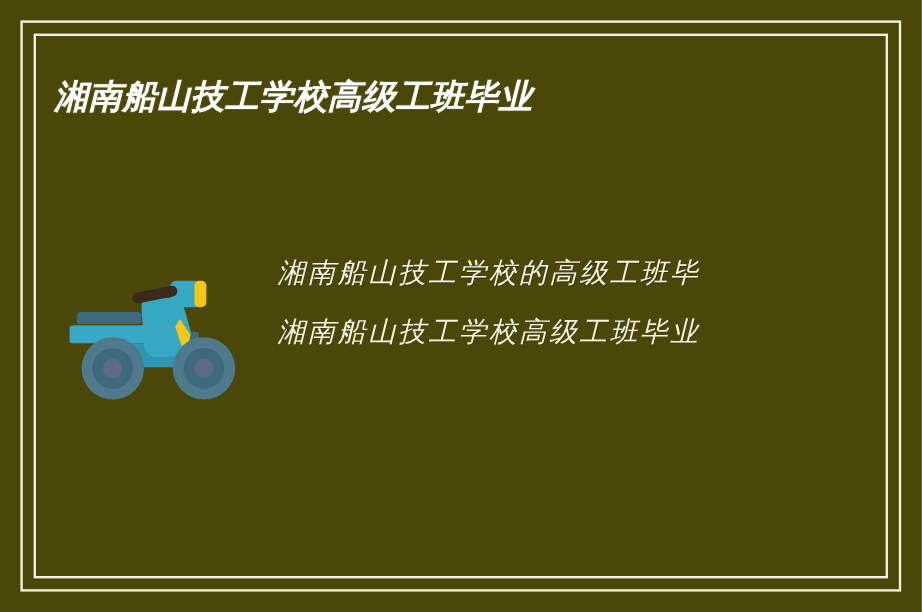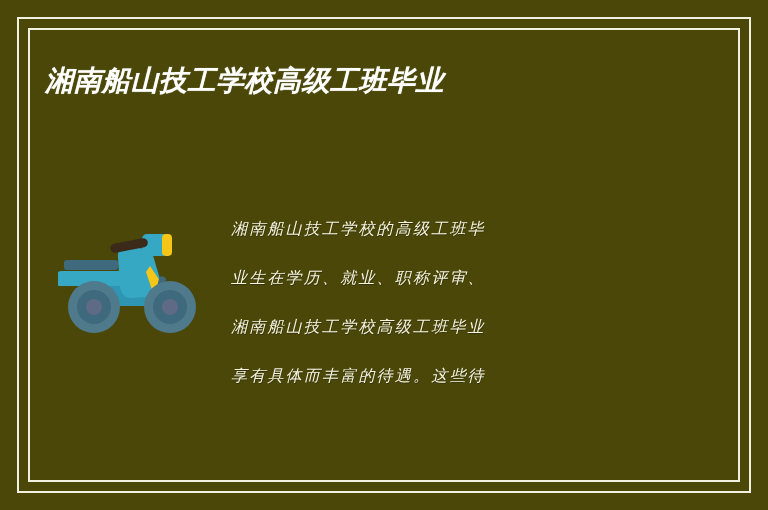--- a/index.html
+++ b/index.html
@@ -81,21 +81,21 @@
   #illustration svg { display: block; width: 142px; height: 126px; }
 
   #body-text {
     position: absolute;
     left: 231px;
     top: 8px;
     width: 420px;
   }
   .body-line {
     color: #f5f3e2;
-    font-size: 16px;
+    font-size: 23px;
     line-height: 49px;
     font-family: "DejaVu Serif", "Liberation Serif", serif;
     font-style: italic;
     letter-spacing: 2.2px;
     white-space: nowrap;
     text-shadow: 0.5px 0.5px 0 rgba(0,0,0,0.28);
   }
 </style>
 </head>
 <body>
@@ -140,19 +140,17 @@
         <circle cx="36" cy="93" r="8" fill="#5f6b86"></circle>
 
         <circle cx="112" cy="93" r="26" fill="#4e7a8c"></circle>
         <circle cx="112" cy="93" r="17" fill="#3f6a7d"></circle>
         <circle cx="112" cy="93" r="8" fill="#5f6b86"></circle>
       </svg>
     </div>
 
     <div id="body-text">
       <div class="body-line">湘南船山技工学校的高级工班毕</div>
-      <div class="body-line">业生在学历、就业、职称评审、</div>
       <div class="body-line">湘南船山技工学校高级工班毕业</div>
-      <div class="body-line">享有具体而丰富的待遇。这些待</div>
     </div>
 
   </div>
 </div>
 
 </body></html>

